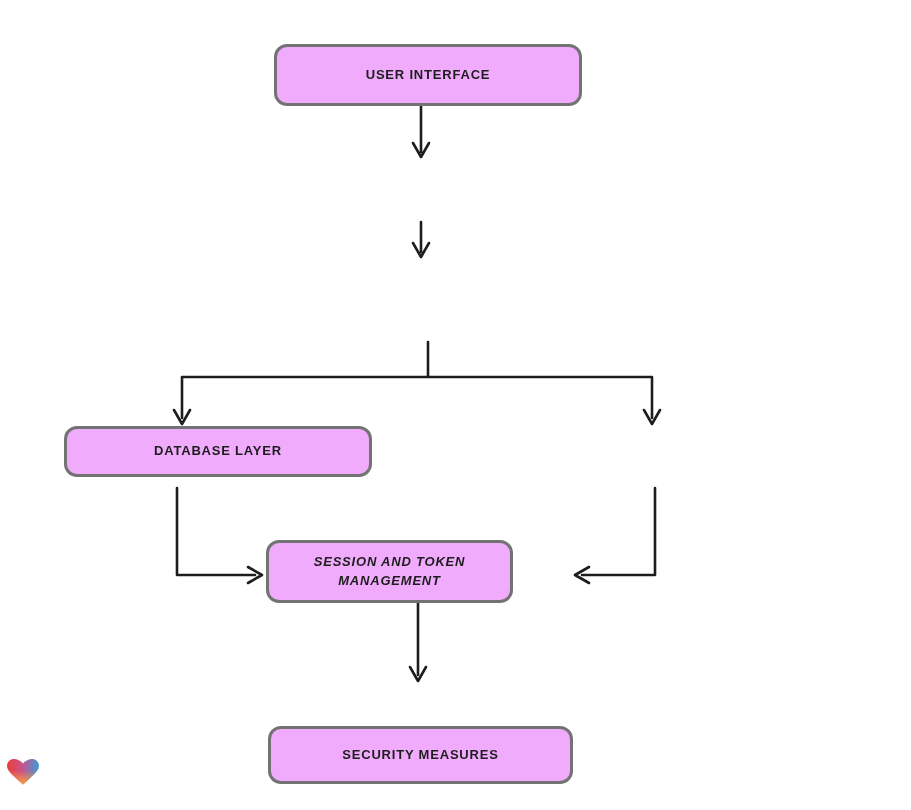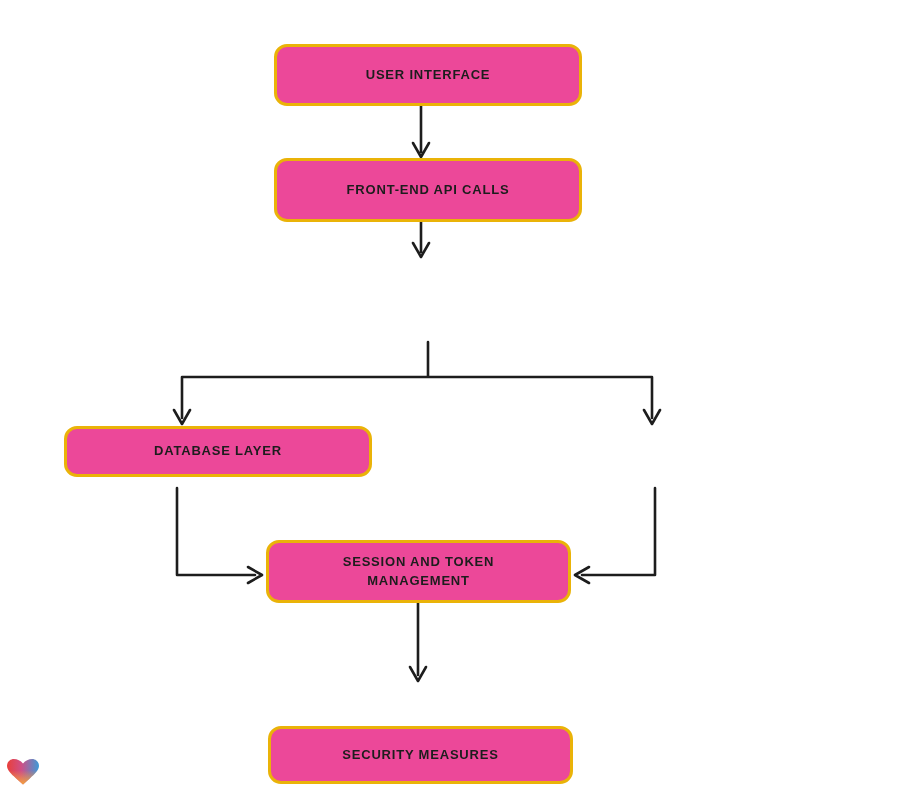--- a/index.html
+++ b/index.html
@@ -18,39 +18,39 @@
     position: absolute;
     left: 0; top: 0;
     width: 911px; height: 810px;
   }
 
   .node {
     position: absolute;
     display: flex;
     align-items: center;
     justify-content: center;
-    border: 3px solid #eab308;
+    border: 3px solid #737373;
     border-radius: 13px;
-    background: #ec4899;
+    background: #f0abfc;
     color: #1d1d1d;
     text-align: center;
     font-size: 13px;
     font-weight: bold;
     letter-spacing: 0.8px;
     line-height: 1.45;
     text-transform: uppercase;
   }
   .node span { display: inline-block; }
 
   .n-user      { left: 274px; top: 44px;  width: 308px; height: 62px; }
   .n-frontend  { left: 274px; top: 158px; width: 308px; height: 64px; }
   .n-backend   { left: 274px; top: 258px; width: 308px; height: 84px; }
   .n-database  { left: 64px;  top: 426px; width: 308px; height: 51px; }
   .n-thirdpty  { left: 450px; top: 426px; width: 308px; height: 62px; }
-  .n-session   { left: 266px; top: 540px; width: 305px; height: 63px; }
+  .n-session   { left: 266px; top: 540px; width: 247px; height: 63px; font-style: italic; }
   .n-security  { left: 268px; top: 726px; width: 305px; height: 58px; }
 
   .n-backend span { max-width: 235px; }
   .n-session span { max-width: 185px; }
 
   .logo {
     position: absolute;
     left: 7px;
     top: 758px;
     width: 32px;
@@ -75,23 +75,20 @@
 
     <path d="M655 488 V575 H582 M589 567 L575 575 L589 583"></path>
 
     <path d="M418 603 V675 M410 667 L418 681 L426 667"></path>
   </svg>
 
   <div class="node n-user">
     <span>USER INTERFACE</span>
   </div>
 
-  <div class="node n-frontend">
-    <span>FRONT-END API CALLS</span>
-  </div>
 
 
   <div class="node n-database">
     <span>DATABASE LAYER</span>
   </div>
 
 
   <div class="node n-session">
     <span>SESSION AND TOKEN MANAGEMENT</span>
   </div>

